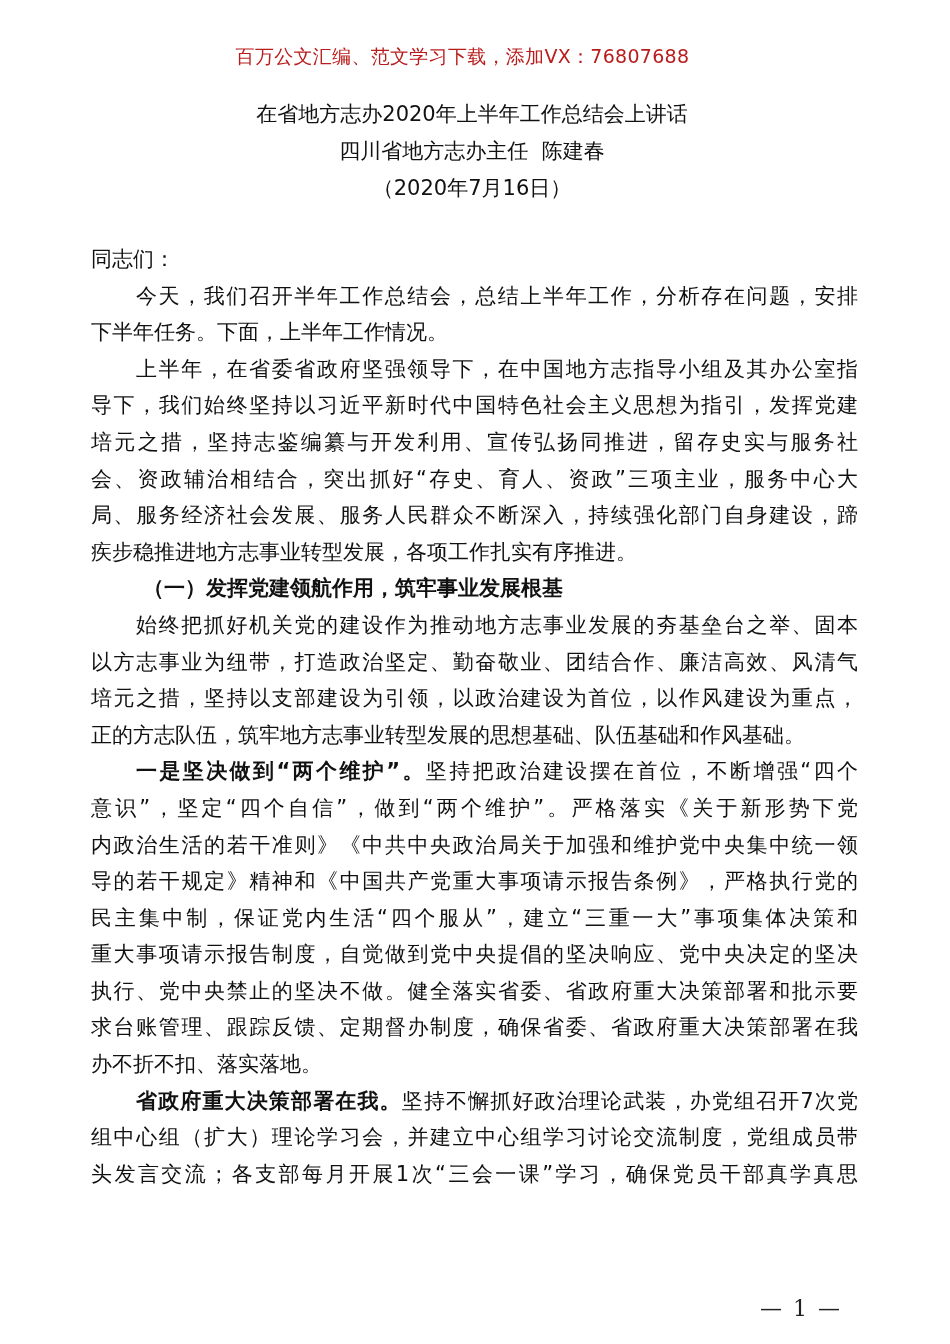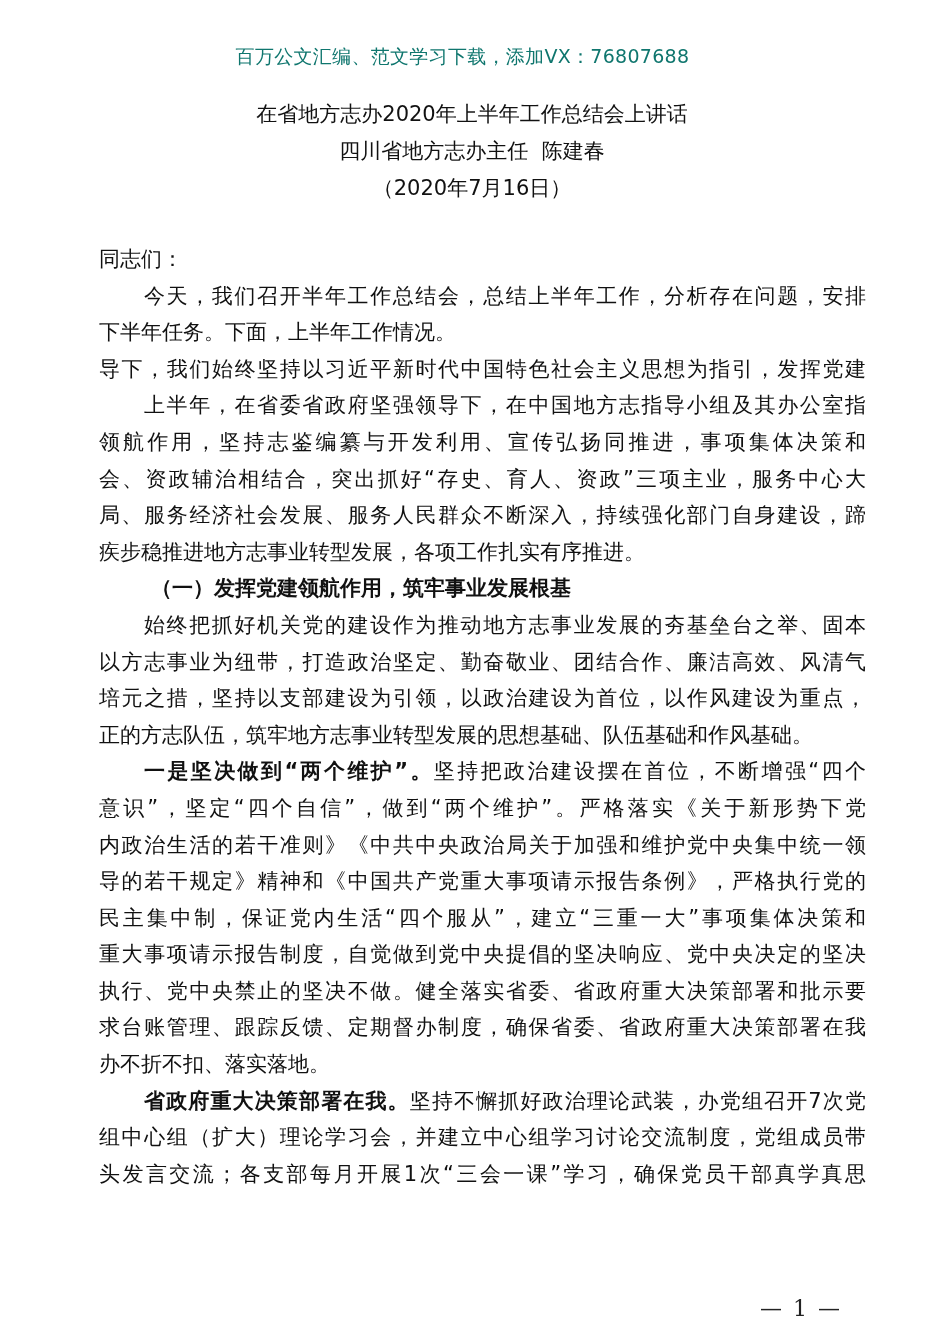--- a/index.html
+++ b/index.html
@@ -15,42 +15,41 @@
     font-family: "DejaVu Sans", "Liberation Sans", sans-serif;
     color: #111111;
   }
   .watermark {
     position: absolute;
     top: 44px;
     left: 0;
     width: 925px;
     text-align: center;
     font-size: 19px;
-    color: #0f766e;
+    color: #b91c1c;
     letter-spacing: 0.3px;
   }
   .title-block {
     position: absolute;
     top: 96px;
     left: 0;
     width: 944px;
     text-align: center;
     font-size: 21px;
     line-height: 37px;
     color: #111111;
   }
   .title-block div { white-space: nowrap; }
   .body {
     position: absolute;
     top: 241px;
     left: 91px;
     width: 767px;
     font-size: 21px;
     line-height: 36.6px;
-    margin-left: 8px;
   }
   .line {
     display: block;
     height: 36.6px;
     white-space: nowrap;
     text-align: justify;
     text-align-last: justify;
     overflow: visible;
   }
   .line.last {
@@ -80,23 +79,23 @@
   <div>（2020年7月16日）</div>
 </div>
 
 <div class="body">
   <span class="line last">同志们：</span>
 
   <span class="line indent">今天，我们召开半年工作总结会，总结上半年工作，分析存在问题，安排</span>
   <span class="line last">下半年任务。下面，上半年工作情况。</span>
 
 
+  <span class="line indent">上半年，在省委省政府坚强领导下，在中国地方志指导小组及其办公室指</span>
   <span class="line">导下，我们始终坚持以习近平新时代中国特色社会主义思想为指引，发挥党建</span>
-  <span class="line indent">上半年，在省委省政府坚强领导下，在中国地方志指导小组及其办公室指</span>
-  <span class="line">领航作用，坚持志鉴编纂与开发利用、宣传弘扬同推进，事项集体决策和</span>
+  <span class="line">培元之措，坚持志鉴编纂与开发利用、宣传弘扬同推进，留存史实与服务社</span>
   <span class="line">会、资政辅治相结合，突出抓好“存史、育人、资政”三项主业，服务中心大</span>
   <span class="line">局、服务经济社会发展、服务人民群众不断深入，持续强化部门自身建设，蹄</span>
   <span class="line last">疾步稳推进地方志事业转型发展，各项工作扎实有序推进。</span>
 
   <span class="line last indent-h bold">（一）发挥党建领航作用，筑牢事业发展根基</span>
 
   <span class="line indent">始终把抓好机关党的建设作为推动地方志事业发展的夯基垒台之举、固本</span>
   <span class="line">以方志事业为纽带，打造政治坚定、勤奋敬业、团结合作、廉洁高效、风清气</span>
   <span class="line">培元之措，坚持以支部建设为引领，以政治建设为首位，以作风建设为重点，</span>
   <span class="line last">正的方志队伍，筑牢地方志事业转型发展的思想基础、队伍基础和作风基础。</span>

